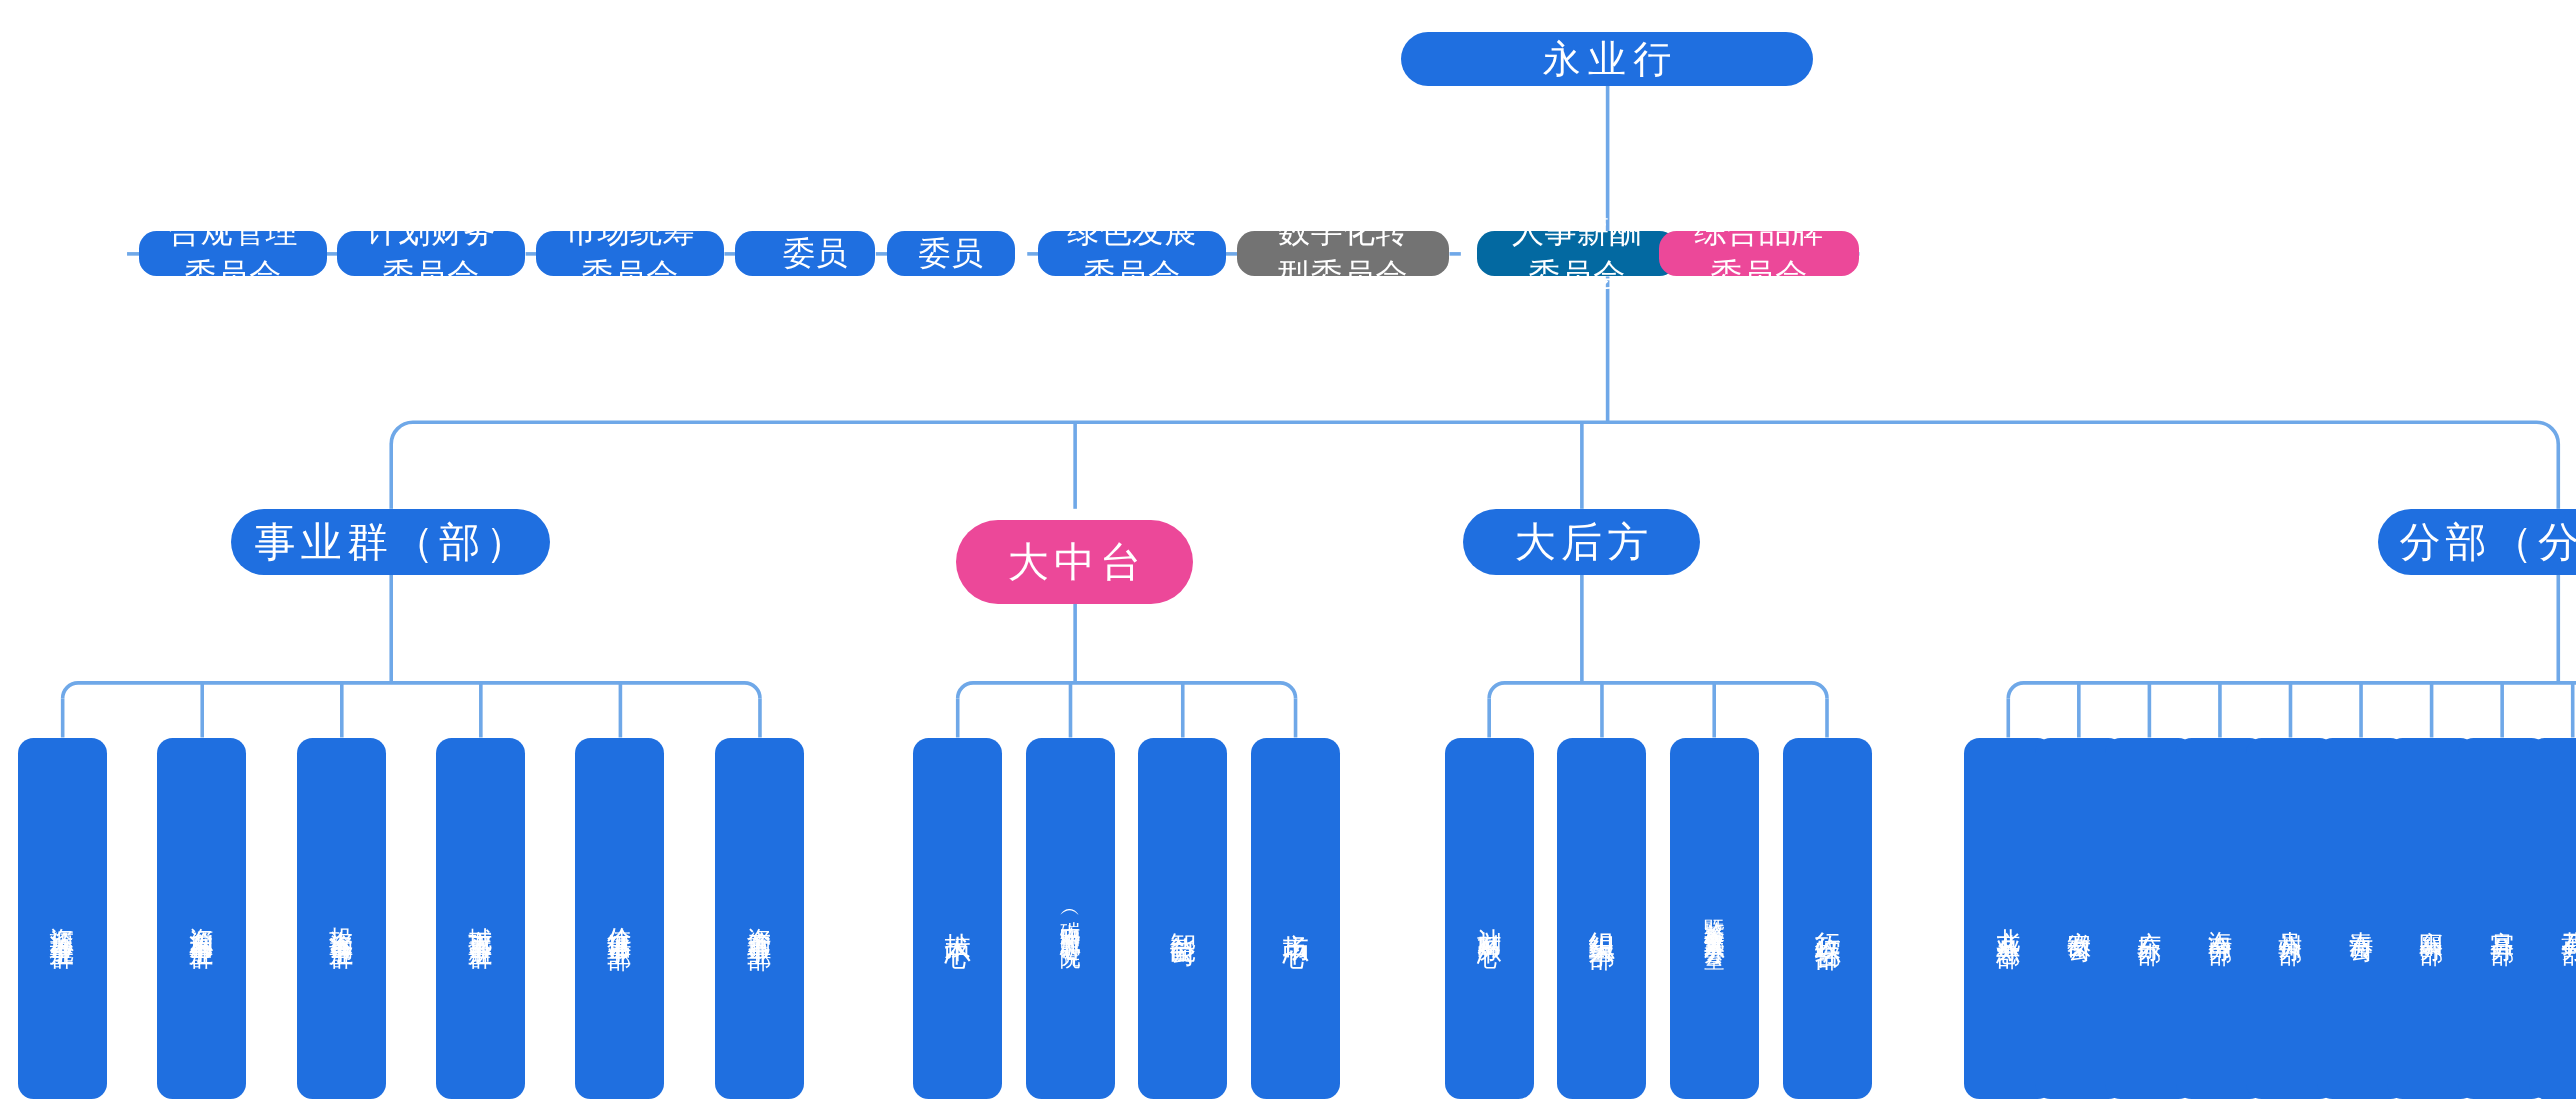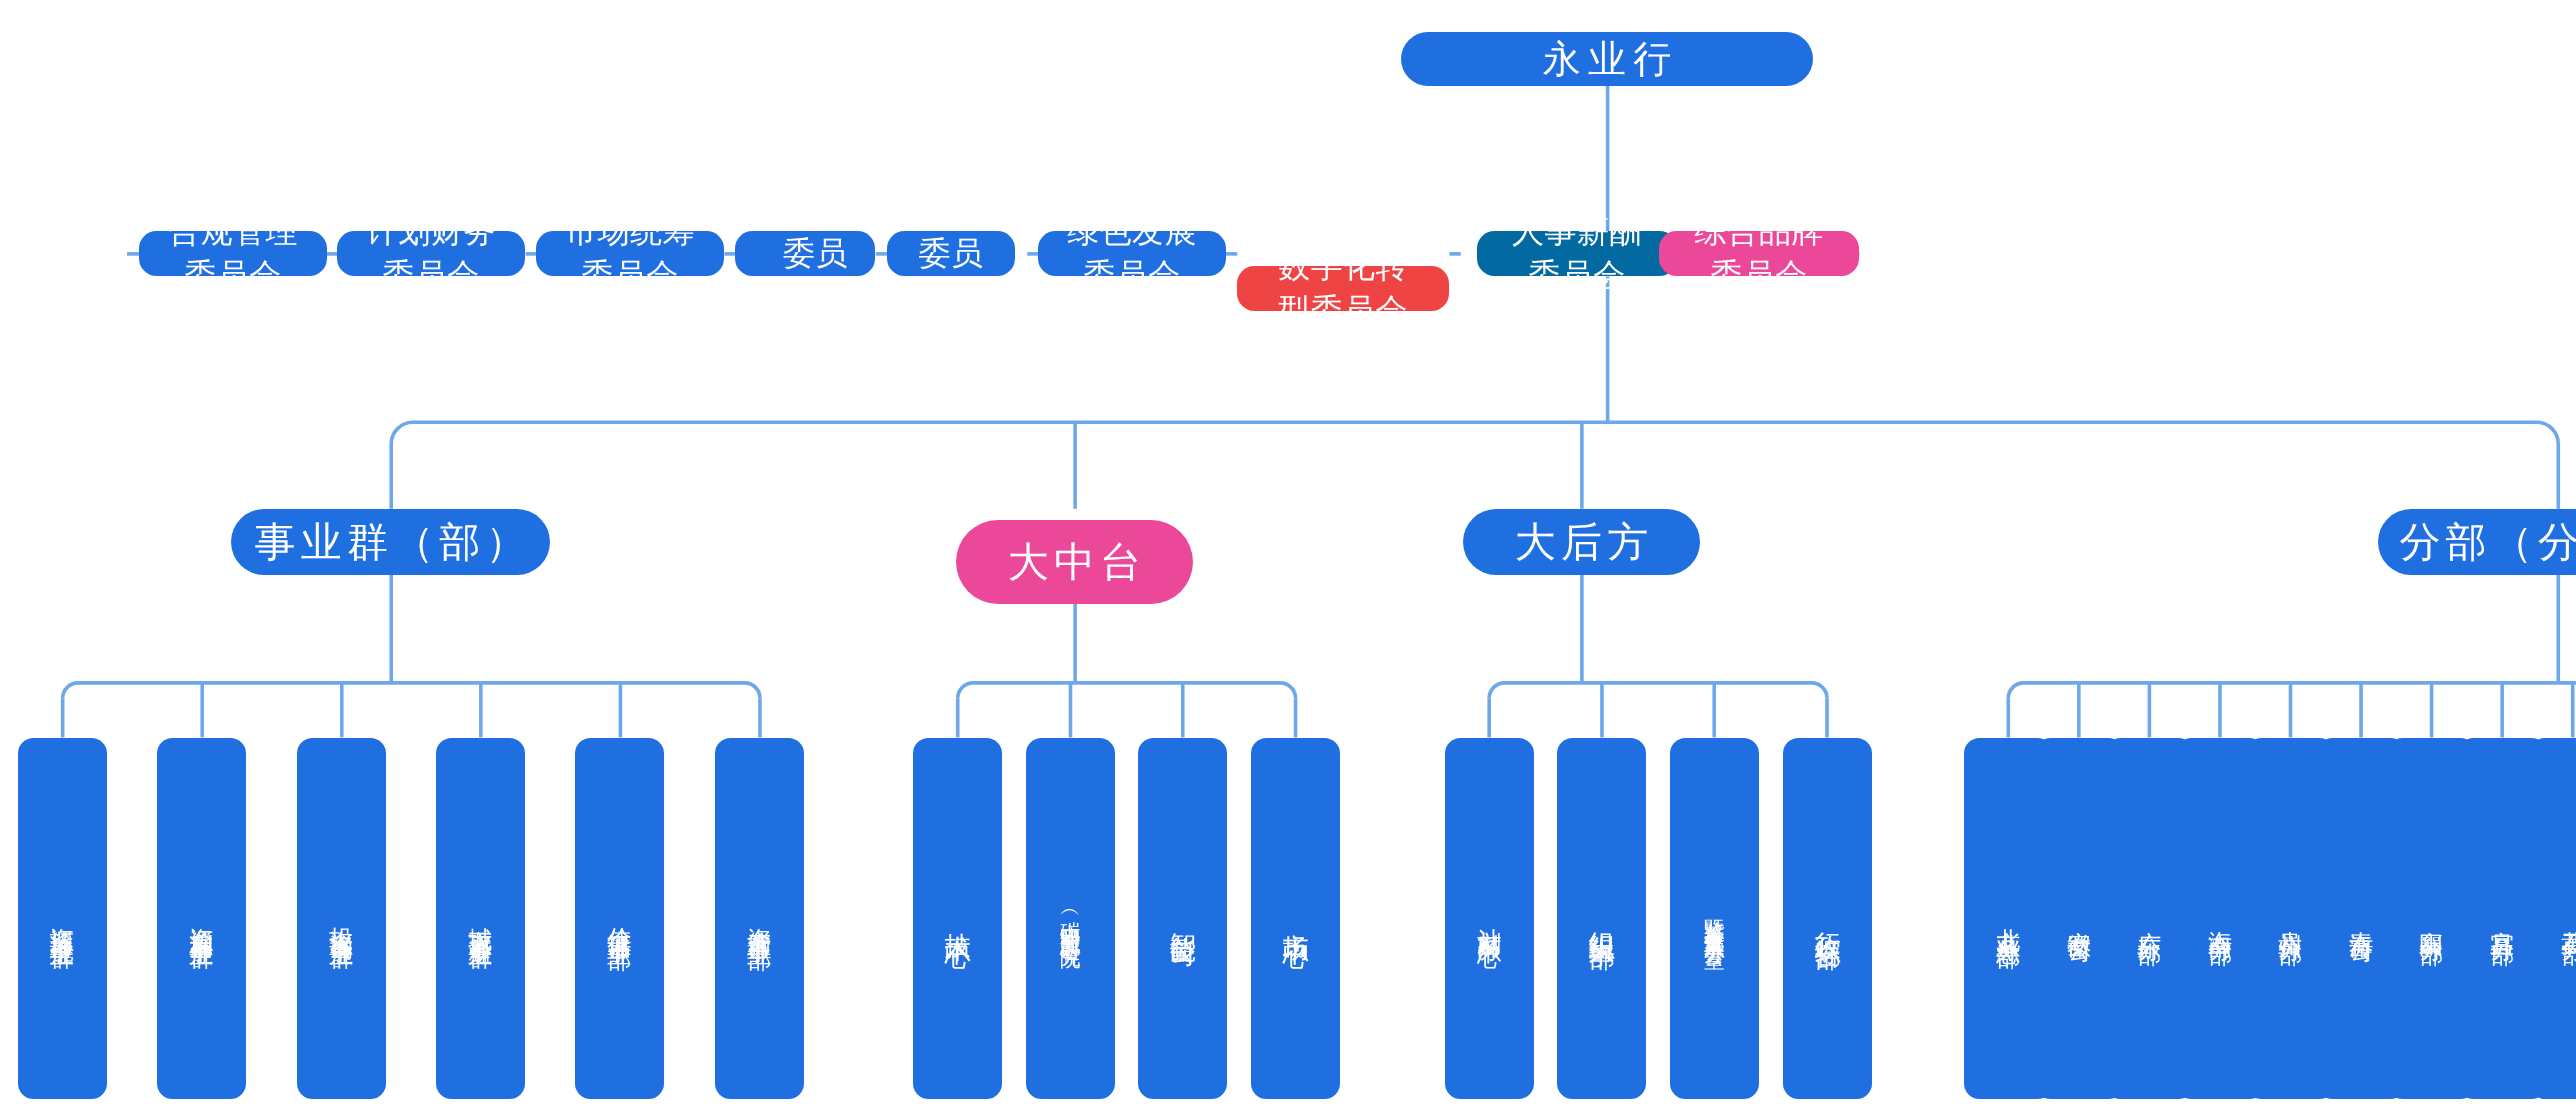--- a/index.html
+++ b/index.html
@@ -122,21 +122,21 @@
       <line x1="6090" y1="1356" x2="6090" y2="1432" stroke="#6fa8e8" stroke-width="7" stroke-linecap="butt"></line>
     </svg>
   <div id="nodes">
       <div class="node root" style="left: 1401px; top: 32px; width: 412px; height: 54px; background: rgb(31, 111, 224); color: rgb(255, 255, 255);">永业行</div>
       <div class="node committee" style="left: 139px; top: 231px; width: 188px; height: 45px; background: rgb(31, 111, 224); color: rgb(255, 255, 255);">合规管理委员会</div>
       <div class="node committee" style="left: 337px; top: 231px; width: 188px; height: 45px; background: rgb(31, 111, 224); color: rgb(255, 255, 255);">计划财务委员会</div>
       <div class="node committee" style="left: 536px; top: 231px; width: 188px; height: 45px; background: rgb(31, 111, 224); color: rgb(255, 255, 255);">市场统筹委员会</div>
       <div class="node committee" style="left: 735px; top: 231px; width: 140px; height: 45px; background: rgb(31, 111, 224); color: rgb(255, 255, 255); text-align: right;">技术委员会</div>
       <div class="node committee" style="left: 887px; top: 231px; width: 128px; height: 45px; background: rgb(31, 111, 224); color: rgb(255, 255, 255);">研发委员会</div>
       <div class="node committee" style="left: 1038px; top: 231px; width: 188px; height: 45px; background: rgb(31, 111, 224); color: rgb(255, 255, 255);">绿色发展委员会</div>
-      <div class="node committee" style="left: 1237px; top: 231px; width: 212px; height: 45px; background: #ef4444; color: rgb(255, 255, 255); margin-top: 35px;">数字化转型委员会</div>
+      <div class="node committee" style="left: 1237px; top: 231px; width: 212px; height: 45px; background: #737373; color: rgb(255, 255, 255);">数字化转型委员会</div>
       <div class="node committee" style="left: 1477px; top: 231px; width: 200px; height: 45px; background: #0369a1; color: rgb(255, 255, 255);">人事薪酬委员会</div>
       <div class="node committee" style="left: 1659px; top: 231px; width: 200px; height: 45px; background: #ec4899; color: rgb(255, 255, 255);">综合品牌委员会</div>
       <div class="node group" style="left: 231px; top: 509px; width: 319px; height: 66px; background: rgb(31, 111, 224); color: rgb(255, 255, 255);">事业群（部）</div>
       <div class="node leaf" style="left: 17.5px; top: 738px; width: 89px; height: 361px; background: rgb(31, 111, 224); color: rgb(255, 255, 255); font-size: 24px;">资源环境事业群</div>
       <div class="node leaf" style="left: 157px; top: 738px; width: 89px; height: 361px; background: rgb(31, 111, 224); color: rgb(255, 255, 255); font-size: 24px;">资源利用事业群</div>
       <div class="node leaf" style="left: 297px; top: 738px; width: 89px; height: 361px; background: rgb(31, 111, 224); color: rgb(255, 255, 255); font-size: 24px;">投资咨询事业群</div>
       <div class="node leaf" style="left: 436px; top: 738px; width: 89px; height: 361px; background: rgb(31, 111, 224); color: rgb(255, 255, 255); font-size: 24px;">城市更新事业群</div>
       <div class="node leaf" style="left: 575px; top: 738px; width: 89px; height: 361px; background: rgb(31, 111, 224); color: rgb(255, 255, 255); font-size: 24px;">价值评估事业部</div>
       <div class="node leaf" style="left: 715px; top: 738px; width: 89px; height: 361px; background: rgb(31, 111, 224); color: rgb(255, 255, 255); font-size: 24px;">资产管理事业部</div>
       <div class="node group" style="left: 956px; top: 520px; width: 237px; height: 84px; background: #ec4899; color: rgb(255, 255, 255);">大中台</div>

